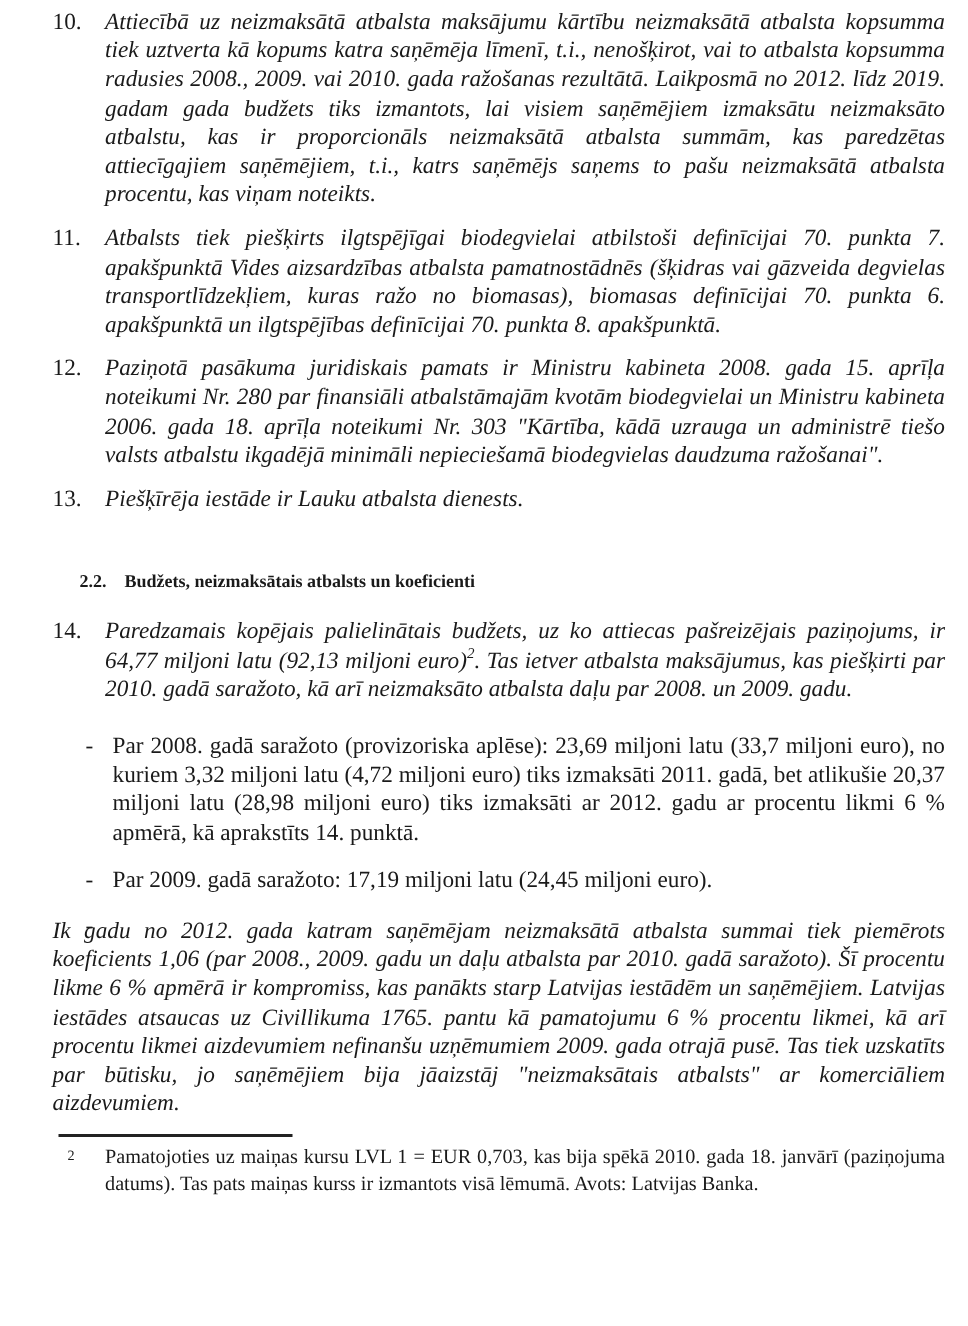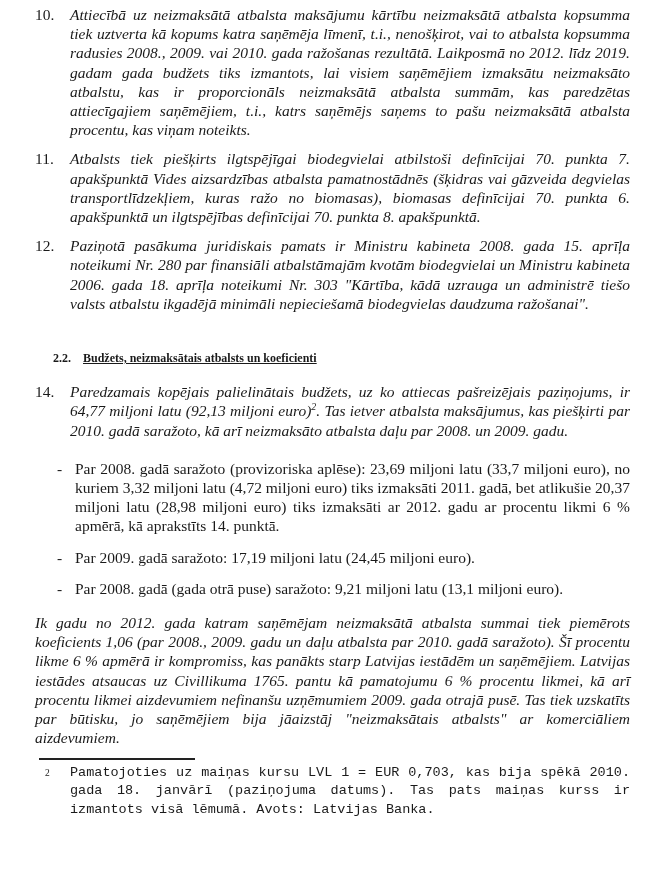--- a/index.html
+++ b/index.html
@@ -39,21 +39,20 @@
     display: flex;
     font-weight: bold;
     margin: 36px 0 14px 18px;
     font-size: 12px;
   }
   .section-heading .num {
     flex: 0 0 30px;
   }
   .section-heading .title {
     flex: 1;
-    text-decoration: underline;
   }
   .sub-item {
     position: relative;
     padding-left: 40px;
     text-align: justify;
     margin: 0 0 12px 0;
   }
   .sub-item .dash {
     position: absolute;
     left: 22px;
@@ -80,21 +79,20 @@
     flex: 0 0 35px;
     padding-left: 10px;
     box-sizing: border-box;
   }
   .footnote .marker sup {
     font-size: 9.5px;
   }
   .footnote .fn-text {
     flex: 1;
     text-align: justify;
-    font-family: Liberation Mono, monospace;
   }
 </style>
 </head>
 <body>
 
 <div class="page">
 
   <div class="para">
     <div class="num">10.</div>
     <div class="body">Attiecībā uz neizmaksātā atbalsta maksājumu kārtību neizmaksātā atbalsta kopsumma tiek uztverta kā kopums katra saņēmēja līmenī, t.i., nenošķirot, vai to atbalsta kopsumma radusies 2008., 2009. vai 2010. gada ražošanas rezultātā. Laikposmā no 2012. līdz 2019. gadam gada budžets tiks izmantots, lai visiem saņēmējiem izmaksātu neizmaksāto atbalstu, kas ir proporcionāls neizmaksātā atbalsta summām, kas paredzētas attiecīgajiem saņēmējiem, t.i., katrs saņēmējs saņems to pašu neizmaksātā atbalsta procentu, kas viņam noteikts.</div>
@@ -103,20 +101,24 @@
   <div class="para">
     <div class="num">11.</div>
     <div class="body">Atbalsts tiek piešķirts ilgtspējīgai biodegvielai atbilstoši definīcijai 70. punkta 7. apakšpunktā Vides aizsardzības atbalsta pamatnostādnēs (šķidras vai gāzveida degvielas transportlīdzekļiem, kuras ražo no biomasas), biomasas definīcijai 70. punkta 6. apakšpunktā un ilgtspējības definīcijai 70. punkta 8. apakšpunktā.</div>
   </div>
 
   <div class="para">
     <div class="num">12.</div>
     <div class="body">Paziņotā pasākuma juridiskais pamats ir Ministru kabineta 2008. gada 15. aprīļa noteikumi Nr. 280 par finansiāli atbalstāmajām kvotām biodegvielai un Ministru kabineta 2006. gada 18. aprīļa noteikumi Nr. 303 "Kārtība, kādā uzrauga un administrē tiešo valsts atbalstu ikgadējā minimāli nepieciešamā biodegvielas daudzuma ražošanai".</div>
   </div>
 
+  <div class="para">
+    <div class="num">13.</div>
+    <div class="body">Piešķīrēja iestāde ir Lauku atbalsta dienests.</div>
+  </div>
 
   <div class="section-heading">
     <div class="num">2.2.</div>
     <div class="title">Budžets, neizmaksātais atbalsts un koeficienti</div>
   </div>
 
   <div class="para">
     <div class="num">14.</div>
     <div class="body"><span>Paredzamais kopējais palielinātais budžets, uz ko attiecas pašreizējais paziņojums, ir 64,77 miljoni latu (92,13 miljoni euro)</span><sup class="fn-ref">2</sup><span>. Tas ietver atbalsta maksājumus, kas piešķirti par 2010. gadā saražoto, kā arī neizmaksāto atbalsta daļu par 2008. un 2009. gadu.</span></div>
   </div>
@@ -128,21 +130,20 @@
     <span>Par 2008. gadā saražoto (provizoriska aplēse): 23,69 miljoni latu (33,7 miljoni euro), no kuriem 3,32 miljoni latu (4,72 miljoni euro) tiks izmaksāti 2011. gadā, bet atlikušie 20,37 miljoni latu (28,98 miljoni euro) tiks izmaksāti ar 2012. gadu ar procentu likmi 6 % apmērā, kā aprakstīts 14. punktā.</span>
   </div>
 
   <div class="sub-item">
     <span class="dash">-</span>
     <span>Par 2009. gadā saražoto: 17,19 miljoni latu (24,45 miljoni euro).</span>
   </div>
 
   <div class="sub-item">
     <span class="dash">-</span>
-    <span>Par 2008. gadā (gada otrā puse) saražoto: 9,21 miljoni latu (13,1 miljoni euro).</span>
   </div>
 
   <div class="gap-before-15"></div>
 
   <div class="para">
     <div class="body">Ik gadu no 2012. gada katram saņēmējam neizmaksātā atbalsta summai tiek piemērots koeficients 1,06 (par 2008., 2009. gadu un daļu atbalsta par 2010. gadā saražoto). Šī procentu likme 6 % apmērā ir kompromiss, kas panākts starp Latvijas iestādēm un saņēmējiem. Latvijas iestādes atsaucas uz Civillikuma 1765. pantu kā pamatojumu 6 % procentu likmei, kā arī procentu likmei aizdevumiem nefinanšu uzņēmumiem 2009. gada otrajā pusē. Tas tiek uzskatīts par būtisku, jo saņēmējiem bija jāaizstāj "neizmaksātais atbalsts" ar komerciāliem aizdevumiem.</div>
   </div>
 
   <hr class="fn-rule">
 

